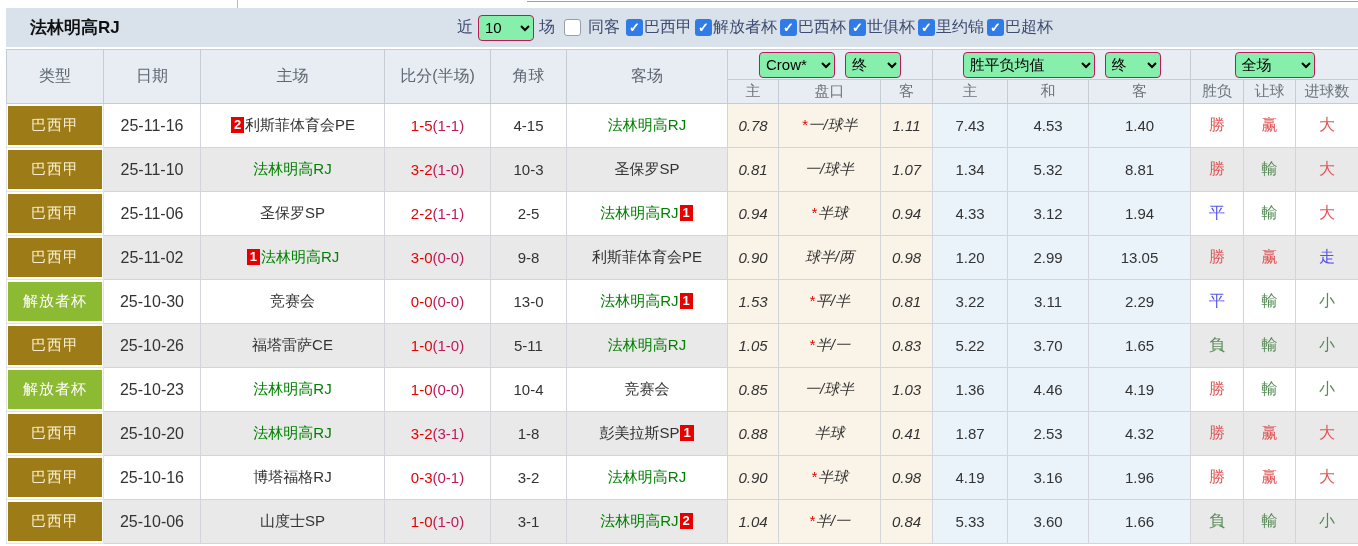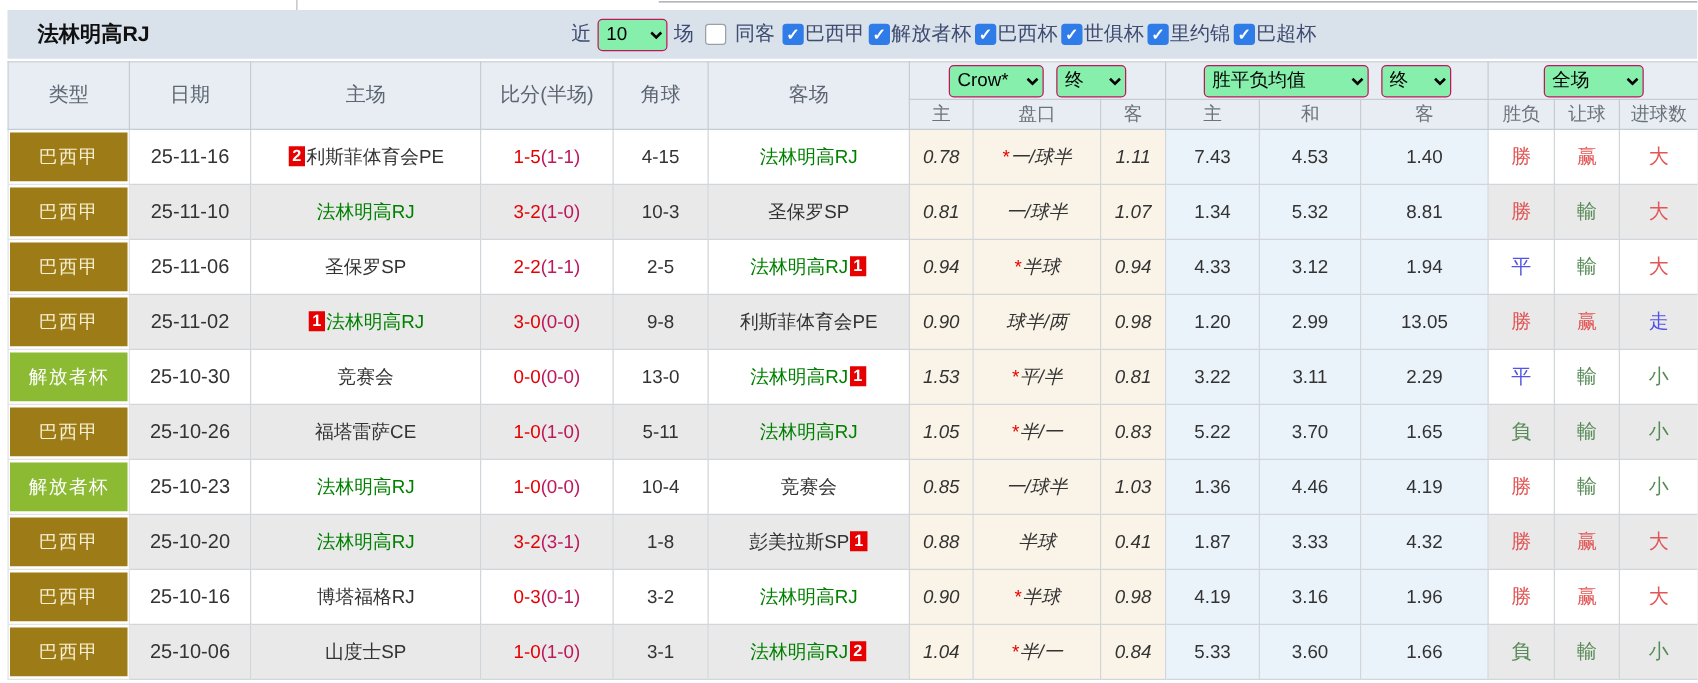--- a/index.html
+++ b/index.html
@@ -322,21 +322,21 @@
           </td>
     <td class="c-date">25-10-20</td>
     <td class="c-team c-home"><span class="team-name focus">法林明高RJ</span></td>
     <td class="c-score"><span class="s-main">3-2</span><span class="s-half">(3-1)</span></td>
     <td class="c-corner">1-8</td>
     <td class="c-team c-away"><span class="team-name">彭美拉斯SP</span><span class="badge">1</span></td>
     <td class="oc">0.88</td>
     <td class="oc c-handicap">半球</td>
     <td class="oc">0.41</td>
     <td class="bc">1.87</td>
-    <td class="bc">3.33</td>
+    <td class="bc">2.53</td>
     <td class="bc">4.32</td>
     <td class="c-res res-red">勝</td>
     <td class="c-res res-red">赢</td>
     <td class="c-res res-red">大</td>
   </tr>
         <tr>
     <td class="c-league">
             <div class="tag gold">巴西甲</div>
           </td>
     <td class="c-date">25-10-16</td>

